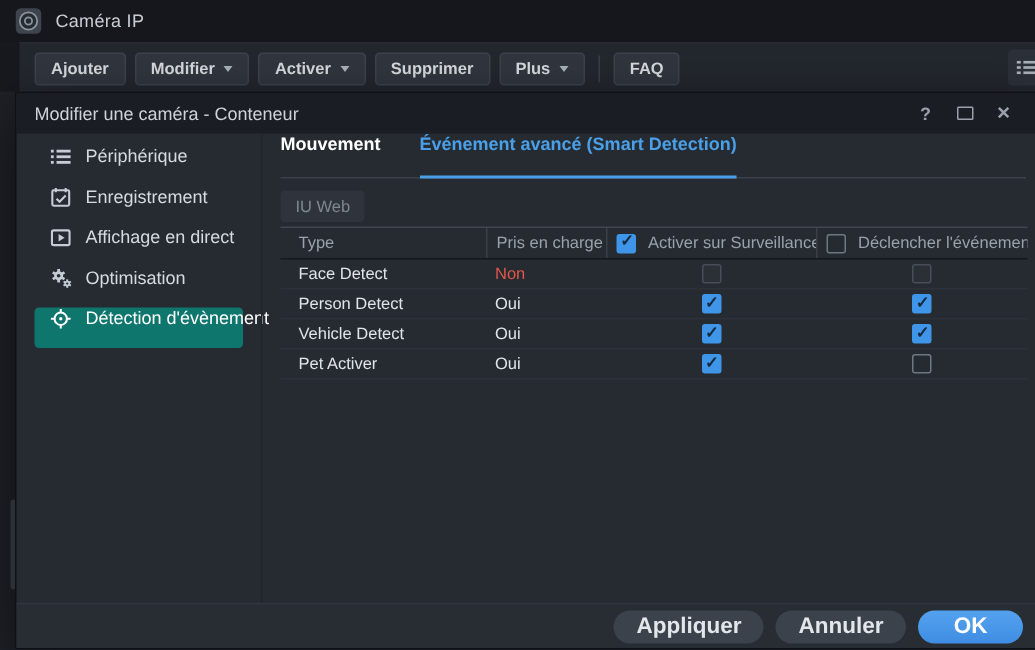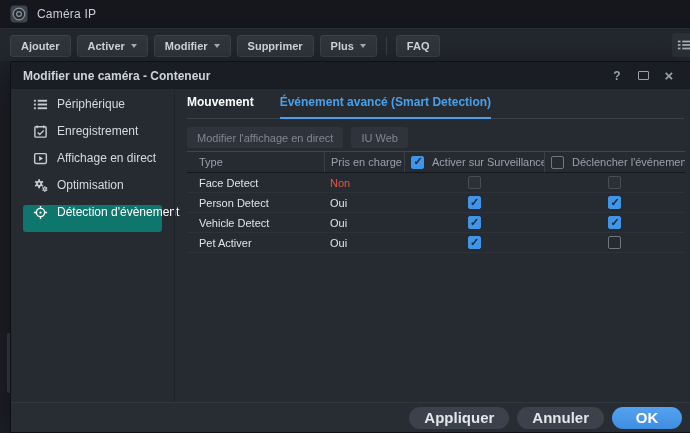--- a/index.html
+++ b/index.html
@@ -7,55 +7,55 @@
     width:690px;height:433px;overflow:hidden;position:relative;
     background:#17191e;color:#dfe3e7;
     font-family:"Liberation Sans",sans-serif;
   }
   
   .titlebar{position:absolute;top:0;left:0;right:0;height:28px;background:#15171c;
     display:flex;align-items:center;gap:9px;padding-left:10px;box-sizing:border-box}
   .app-icon{width:18px;height:18px;flex:0 0 18px}
   .app-title{font-size:12px;font-weight:normal;color:#c9ced4;letter-spacing:.2px}
   
-  .toolbar{position:absolute;top:28px;left:0;right:0;height:34px;background:#23272e;
+  .toolbar{position:absolute;top:28px;left:13px;right:0;height:34px;background:#23272e;
     display:flex;align-items:center;gap:6px;padding:0 10px;box-sizing:border-box;border-top:1px solid #272c33}
   .tbtn{height:22px;background:#31363e;border:1px solid #3c434c;border-radius:3px;
     color:#d6dade;font-size:11px;font-weight:bold;display:flex;align-items:center;gap:6px;
     padding:0 10px;box-sizing:border-box;cursor:default;white-space:nowrap}
   .caret{width:0;height:0;border-left:3.5px solid transparent;border-right:3.5px solid transparent;
     border-top:4px solid #aab1b9;margin-top:1px}
   .tb-sep{width:1px;height:18px;background:#3a4048;margin:0 3px}
   .view-btn{position:absolute;left:672px;top:33px;width:24px;height:24px;background:#2c3139;
     border-radius:3px 0 0 3px;display:flex;align-items:center;justify-content:center;color:#aab1b9}
   .view-btn svg{width:14px;height:14px}
   
   .underlay{position:absolute;top:61px;left:0;width:10px;bottom:0;background:#1e2127}
   .scroll-thumb{position:absolute;left:7px;top:272px;width:4px;height:60px;background:#3b414a;border-radius:2px}
   
   .dialog{position:absolute;top:61px;left:10px;width:682px;height:372px;background:#262b32;
     border:1px solid #0e1014;box-sizing:border-box;display:flex;flex-direction:column;
     box-shadow:0 10px 34px rgba(0,0,0,.55)}
   .dlg-header{flex:0 0 27px;background:#1a1d23;display:flex;align-items:center;padding:0 12px;gap:6px}
-  .dlg-title{flex:1;font-size:12px;font-weight:bold;color:#ced3d9}
+  .dlg-title{flex:1;font-size:12px;font-weight:normal;color:#ced3d9}
   .dlg-ctrl{width:20px;height:20px;display:flex;align-items:center;justify-content:center;
     color:#9aa1ab;font-size:12px;font-weight:bold}
   .max-box{width:9px;height:7px;border:1.5px solid #9aa1ab;border-radius:1px}
   .dlg-ctrl.close{font-size:15px}
   .dlg-body{flex:1;display:flex;min-height:0}
   
   .sidebar{flex:0 0 163px;width:163px;padding-top:8px;box-sizing:border-box}
   .side-item{height:27px;margin-left:12px;width:139px;display:flex;align-items:flex-start;gap:9px;
     padding-left:10px;box-sizing:border-box;border-radius:3px;color:#d5dade;font-size:12px;cursor:default;white-space:nowrap}
   .side-item svg{width:15px;height:15px;flex:0 0 15px;color:#c6ccd3}
   .side-item.selected{background:#0f766e;color:#fff}
   .side-item.selected svg{color:#fff}
   
   .content{flex:1;min-width:0;padding-left:12px;box-sizing:border-box;border-left:1px solid #20242a;display:flex;flex-direction:column}
-  .tabs{flex:0 0 29px;display:flex;gap:26px;align-items:flex-end;border-bottom:1px solid #3b414b;margin-right:7px}
+  .tabs{flex:0 0 29px;display:flex;gap:26px;border-bottom:1px solid #3b414b;margin-right:7px}
   .tab{font-size:12px;font-weight:bold;color:#fff;padding-bottom:9px;cursor:default;white-space:nowrap}
   .tab.active{color:#4aa0e8;border-bottom:2px solid #4aa0e8;margin-bottom:-1px;padding-bottom:8px}
   .actionbar{margin-top:8px;display:flex;gap:8px}
   .abtn{height:21px;background:#2f343c;border-radius:3px;color:#7f8791;font-size:11px;
     display:flex;align-items:center;padding:0 10px;white-space:nowrap}
   
   .tbl{margin-top:3px;margin-right:6px;font-size:11px}
   .trow{display:grid;grid-template-columns:137px 80px 140px 1fr;align-items:center;height:19px}
   .thead{height:20px;border-top:1px solid #40464f;border-bottom:1px solid #14171c;color:#9aa1ab}
   .thead .hc{height:100%;display:flex;align-items:center;gap:8px;padding-left:6px;box-sizing:border-box;
@@ -89,25 +89,25 @@
     <circle cx="9" cy="9" r="2.4" fill="none" stroke="#8a929b" stroke-width="1.2"></circle>
   </svg>
   <span class="app-title">Caméra IP</span>
 </div>
 
 <div class="toolbar">
   <div class="tbtn">
     <span>Ajouter</span>
   </div>
   <div class="tbtn">
+    <span>Modifier</span>
+    <span class="caret"></span>
+  </div>
+  <div class="tbtn">
     <span>Activer</span>
-    <span class="caret"></span>
-  </div>
-  <div class="tbtn">
-    <span>Modifier</span>
     <span class="caret"></span>
   </div>
   <div class="tbtn">
     <span>Supprimer</span>
   </div>
   <div class="tbtn">
     <span>Plus</span>
     <span class="caret"></span>
   </div>
   <div class="tb-sep"></div>
@@ -199,21 +199,20 @@
       </div>
     </div>
 
     <div class="content">
       <div class="tabs">
         <div class="tab">Mouvement</div>
         <div class="tab active">Événement avancé (Smart Detection)</div>
       </div>
 
       <div class="actionbar">
-        <div class="abtn">Modifier l'affichage en direct</div>
         <div class="abtn">IU Web</div>
       </div>
 
       <div class="tbl">
         <div class="trow thead">
           <div class="hc first">
             <span>Type</span>
           </div>
           <div class="hc">
             <span>Pris en charge</span>

